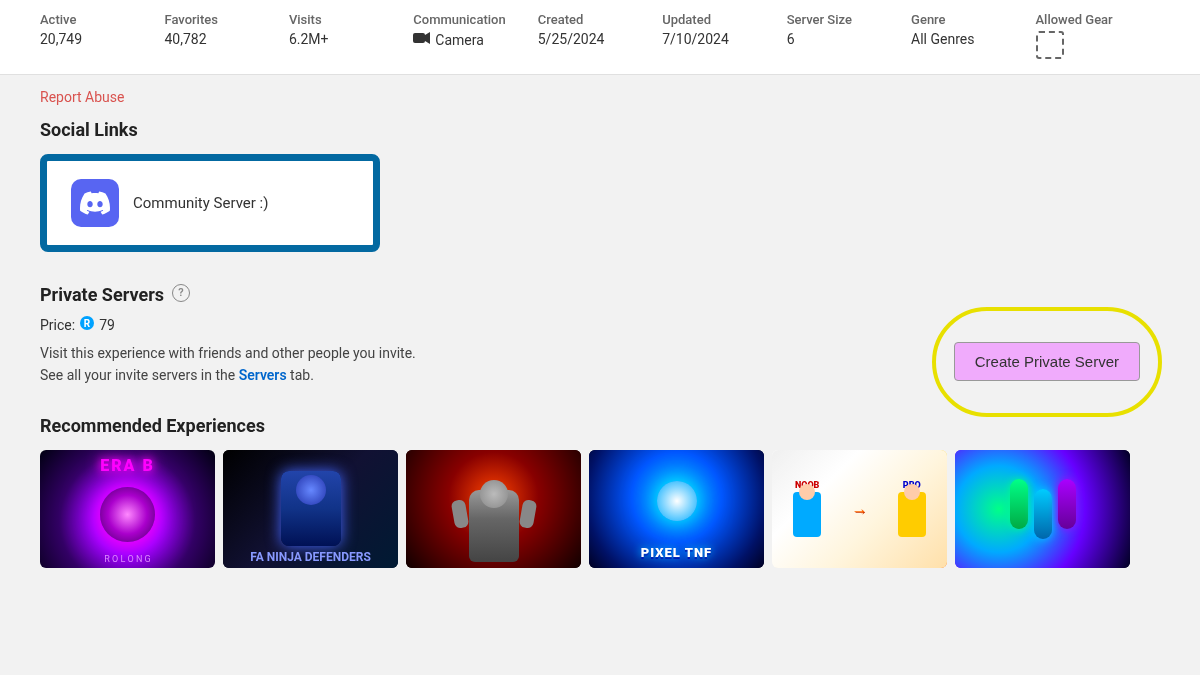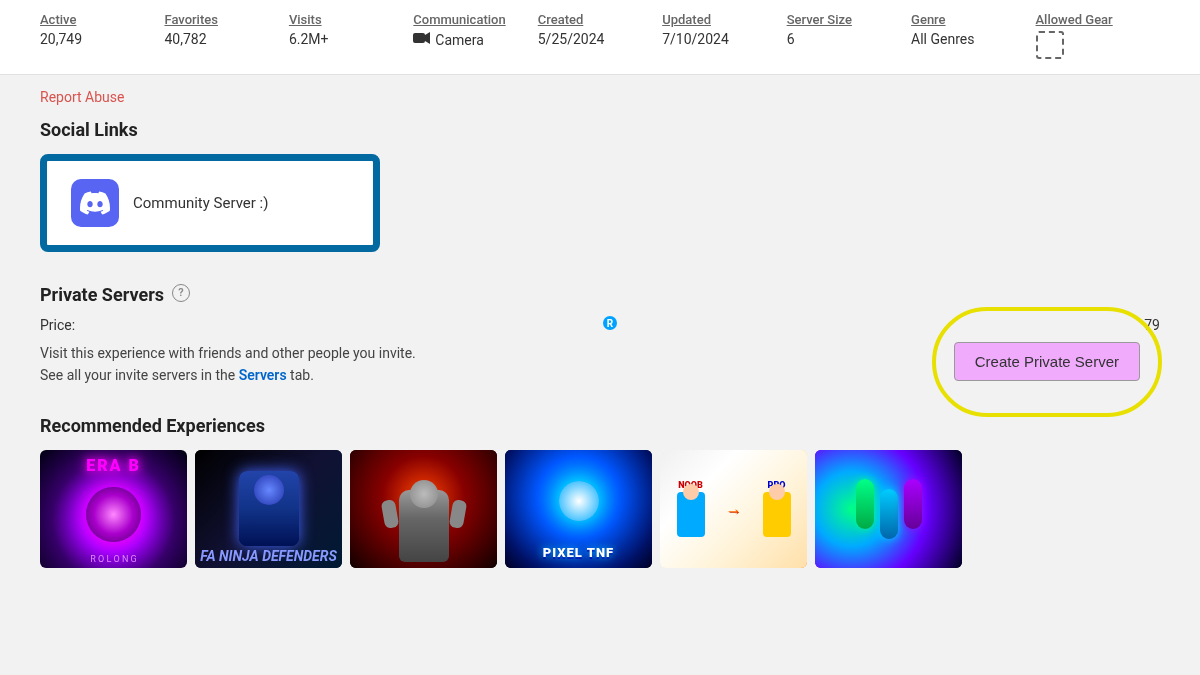--- a/index.html
+++ b/index.html
@@ -26,21 +26,20 @@
       align-items: flex-start;
       min-width: 110px;
       flex: 1;
     }
 
     .stat-label {
       font-size: 13px;
       color: #666;
       font-weight: 500;
       margin-bottom: 4px;
-      text-decoration: underline;
     }
 
     .stat-value {
       font-size: 14px;
       color: #333;
       font-weight: 400;
     }
 
     .stat-value.communication {
       display: flex;
@@ -152,21 +151,20 @@
       font-weight: 600;
     }
 
     .price-row {
       display: flex;
       align-items: center;
       gap: 4px;
       font-size: 14px;
       color: #333;
       margin-bottom: 8px;
-      justify-content: space-between;
     }
 
     .private-servers-body {
       display: flex;
       align-items: flex-start;
       justify-content: space-between;
     }
 
     .private-servers-text {
       flex: 1;
@@ -219,21 +217,21 @@
       margin-top: 10px;
     }
 
     .game-cards {
       display: flex;
       gap: 8px;
       margin-top: 10px;
     }
 
     .game-card {
-      width: 147px;
+      width: 175px;
       height: 118px;
       border-radius: 6px;
       overflow: hidden;
       flex-shrink: 0;
       background: #333;
     }
 
     .game-card-inner {
       width: 100%;
       height: 100%;
@@ -392,21 +390,21 @@
           </div>
         </div>
       </div>
 
       <div class="game-card card-ninja">
         <div class="game-card-inner">
           <div style="position:relative;width:100%;height:100%;display:flex;align-items:center;justify-content:center;background:linear-gradient(135deg,#000 0%,#111133 50%,#001a33 100%);">
             <div style="width:60px;height:75px;background:linear-gradient(180deg,#2244aa 0%,#113388 50%,#001155 100%);border-radius:8px;position:relative;box-shadow:0 0 15px #4466ff;">
               <div style="width:30px;height:30px;background:radial-gradient(circle,#6688ff,#2233aa);border-radius:50%;position:absolute;top:4px;left:50%;transform:translateX(-50%);"></div>
             </div>
-            <div style="position:absolute;bottom:4px;left:0;right:0;text-align:center;font-size:14px;color:#8899ff;font-weight:bold;font-style:italic;">FA NINJA DEFENDERS</div>
+            <div style="position:absolute;bottom:4px;left:0;right:0;text-align:center;font-size:12px;color:#8899ff;font-weight:bold;">FA NINJA DEFENDERS</div>
           </div>
         </div>
       </div>
 
       <div class="game-card card-muscle">
         <div class="game-card-inner">
           <div style="position:relative;width:100%;height:100%;display:flex;align-items:flex-end;justify-content:center;padding-bottom:6px;background:radial-gradient(circle at 50% 40%,#ff4400 0%,#880000 40%,#110000 100%);">
             <div style="width:50px;height:72px;background:linear-gradient(180deg,#999 0%,#666 40%,#444 100%);border-radius:10px 10px 6px 6px;position:relative;">
               <div style="width:28px;height:28px;background:radial-gradient(circle,#bbb,#888);border-radius:50%;position:absolute;top:-10px;left:50%;transform:translateX(-50%);"></div>
               <div style="position:absolute;top:10px;left:-16px;width:14px;height:28px;background:#888;border-radius:6px;transform:rotate(-10deg);"></div>

